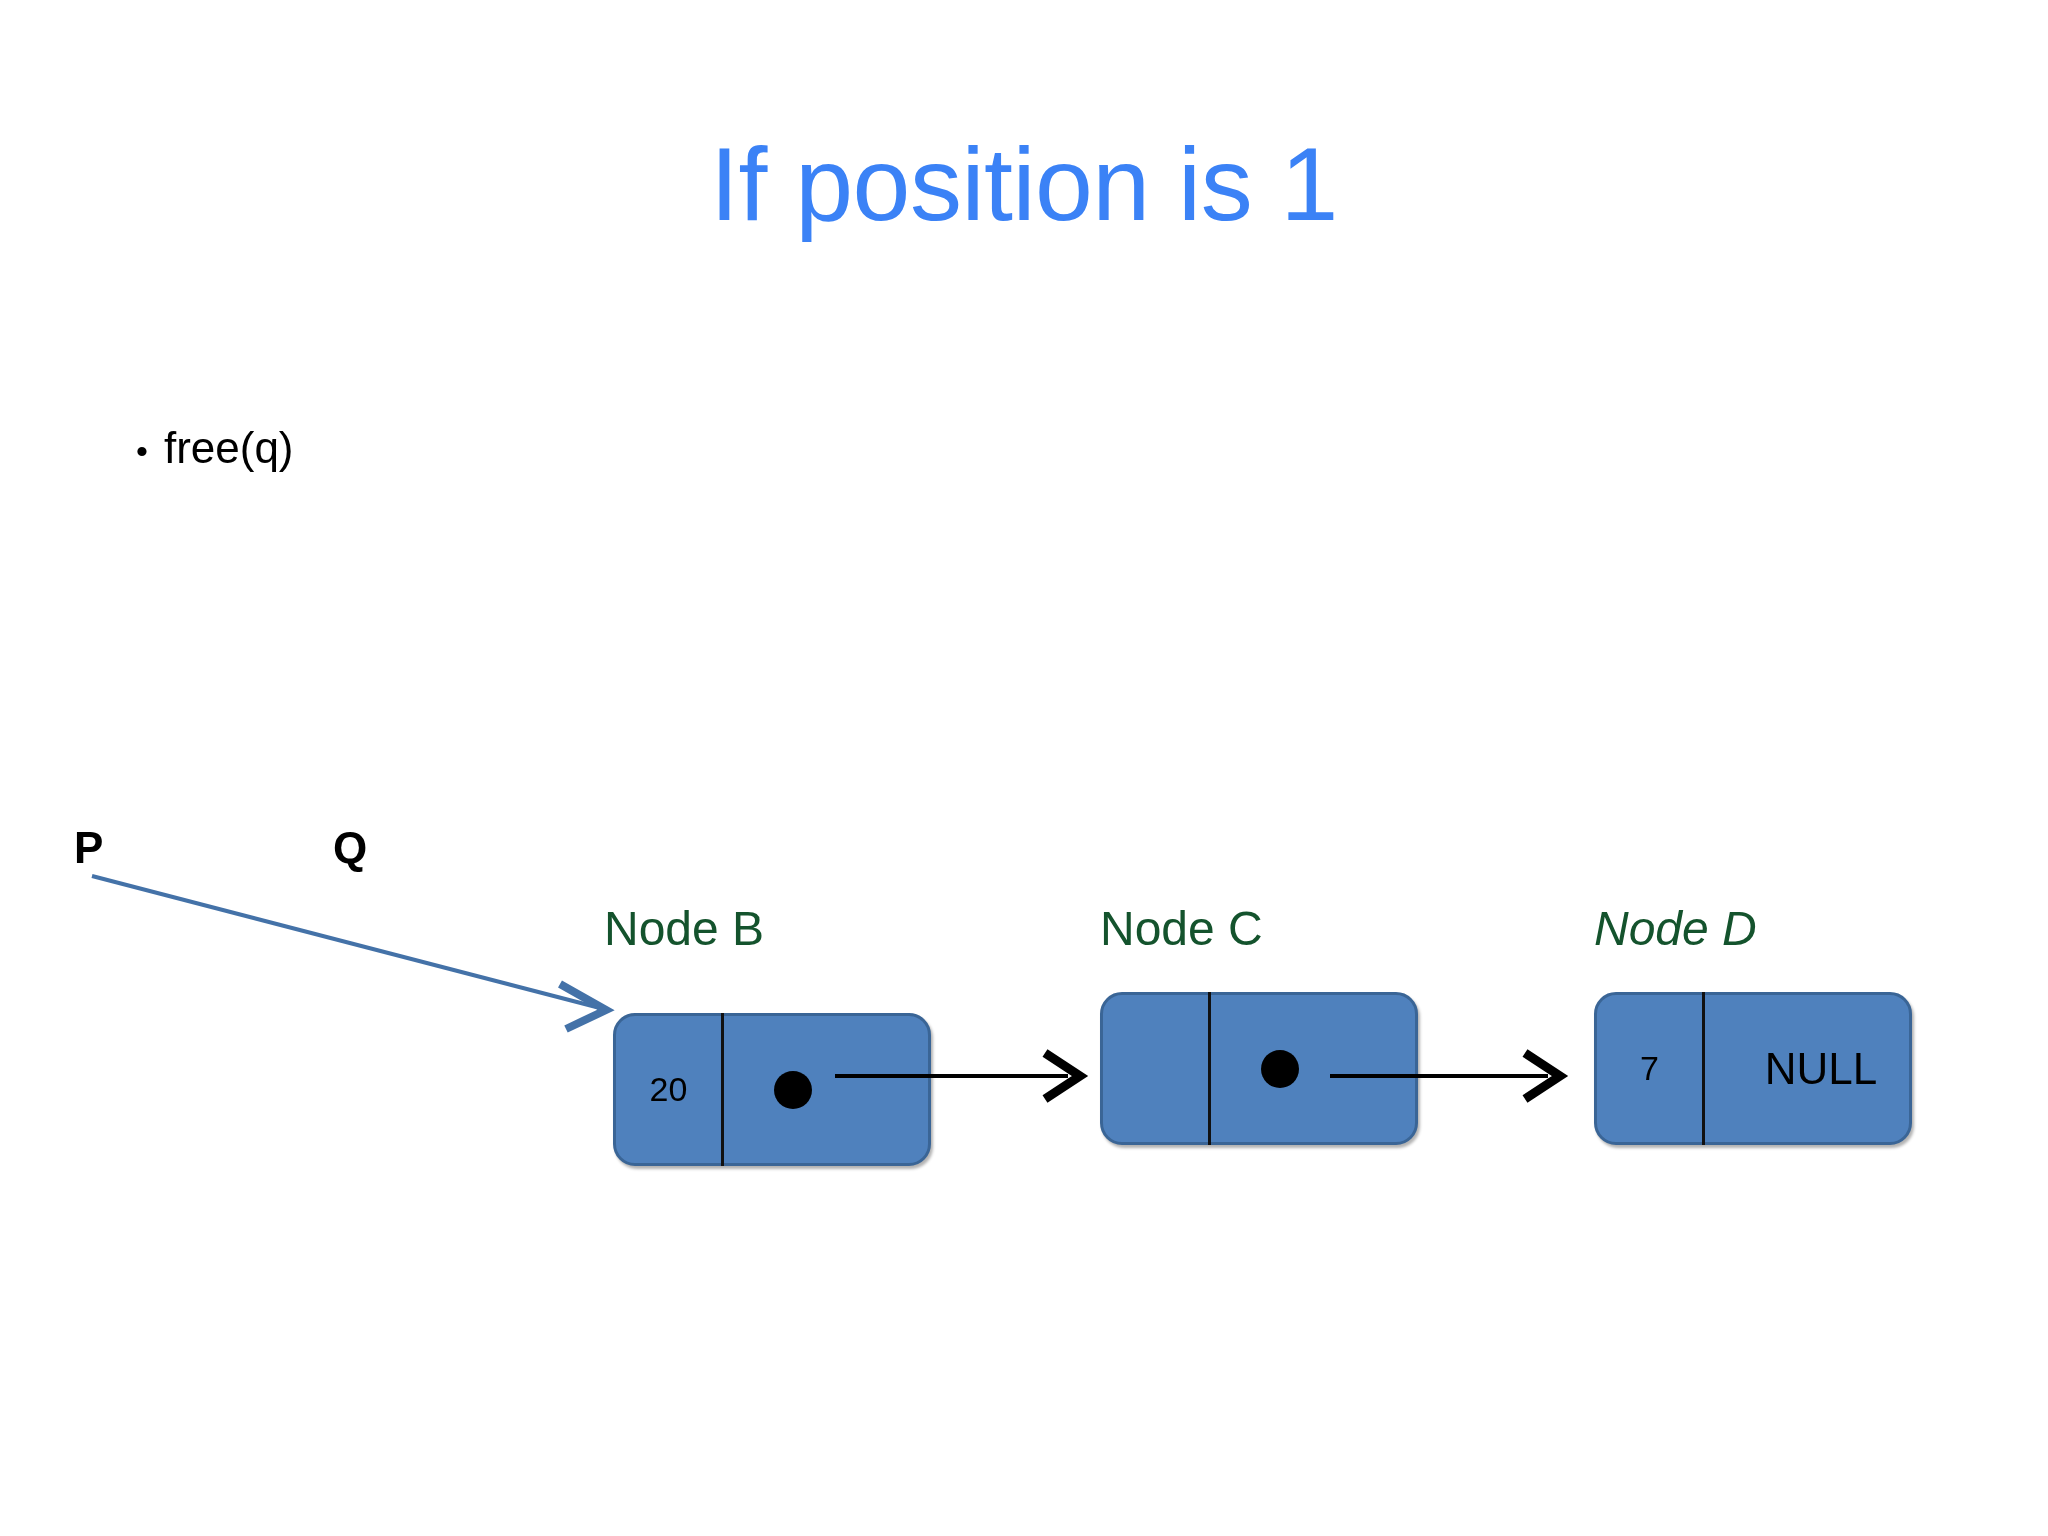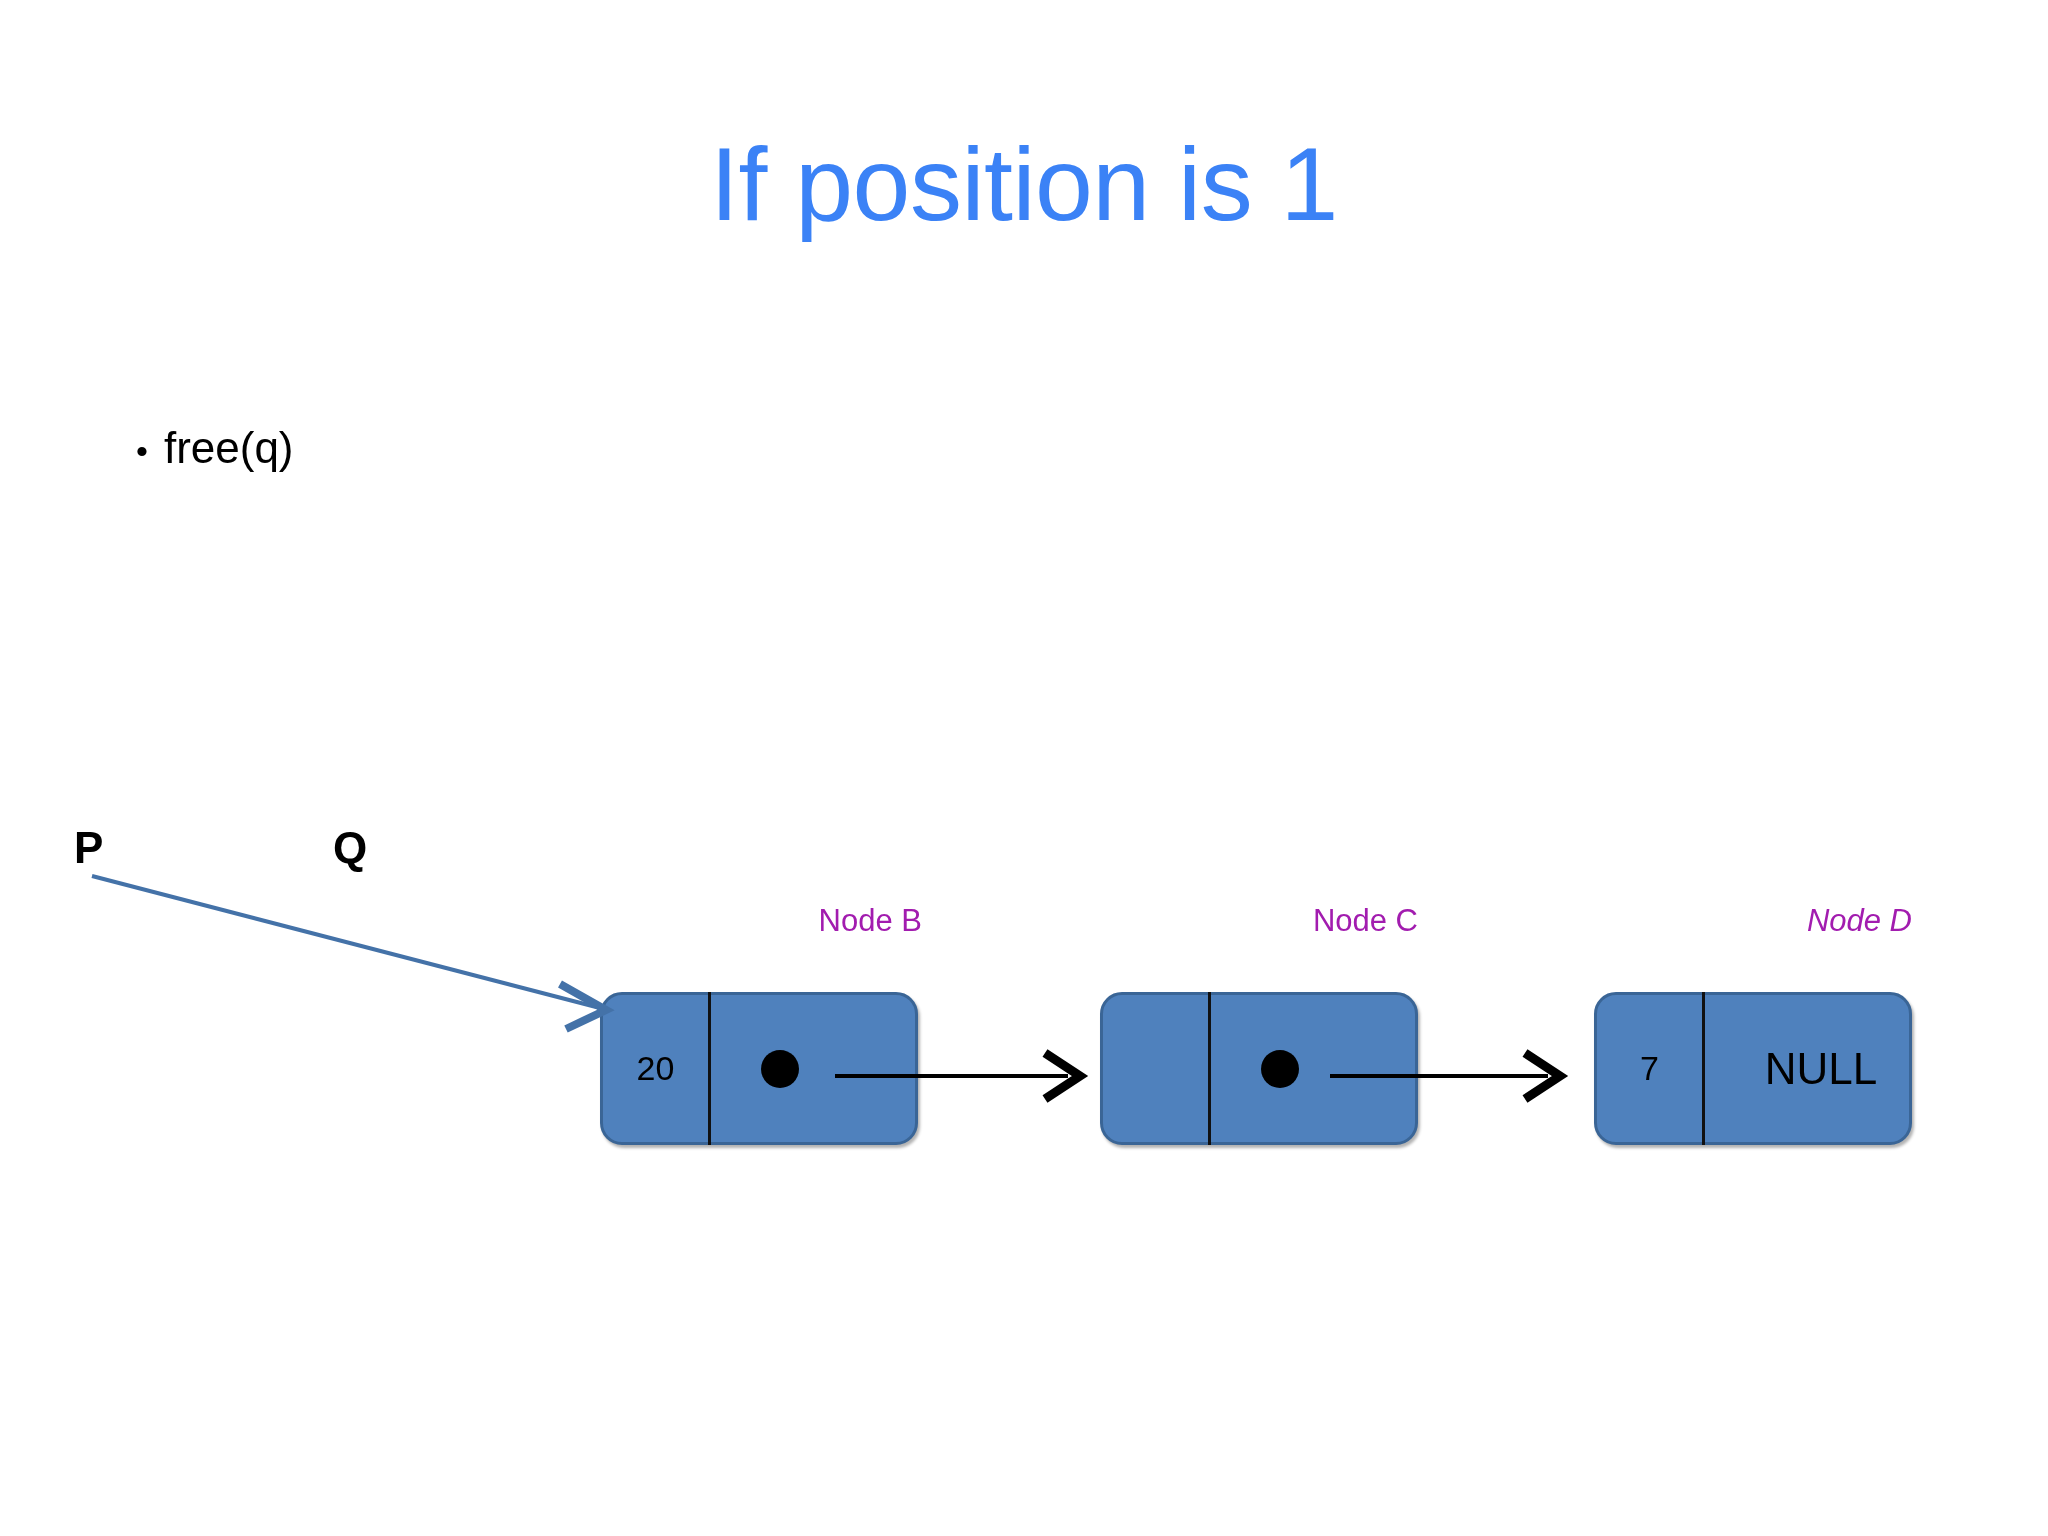--- a/index.html
+++ b/index.html
@@ -61,43 +61,43 @@
     font-weight: bold;
     color: #000000;
     line-height: 1;
   }
   #label-p { left: 74px; top: 826px; }
   #label-q { left: 333px; top: 826px; }
 
   
   .node-label {
     position: absolute;
-    font-size: 31px;
-    color: #a21caf;
-    text-align: right;
+    font-size: 48px;
+    color: #14532d;
+    text-align: left;
     line-height: 1;
     white-space: nowrap;
   }
   #node-label-0 { left: 604px;  top: 905px; width: 318px; }
   #node-label-1 { left: 1100px; top: 905px; width: 318px; }
   #node-label-2 { left: 1594px; top: 905px; width: 318px; font-style: italic; }
 
   
   .node-box {
     position: absolute;
     top: 992px;
     width: 318px;
     height: 153px;
     background: #4F81BD;
     border: 3px solid #3A6596;
     border-radius: 22px;
     box-sizing: border-box;
     box-shadow: 2px 3px 3px rgba(0,0,0,0.30);
   }
-  #node-box-0 { left: 600px; }
+  #node-box-0 { left: 613px; margin-top: 21px; }
   #node-box-1 { left: 1100px; }
   #node-box-2 { left: 1594px; }
 
   .node-divider {
     position: absolute;
     top: -3px;
     left: 105px;
     width: 3px;
     height: 153px;
     background: #111111;

